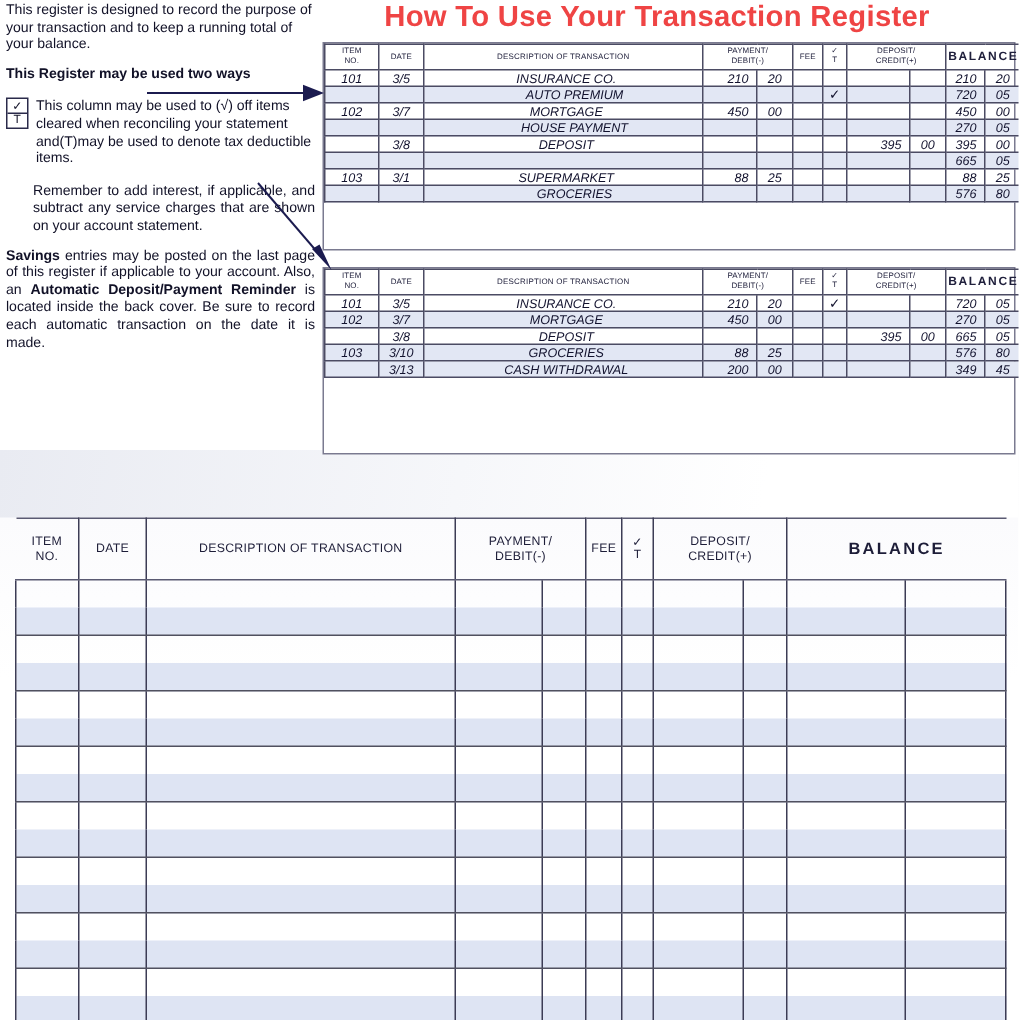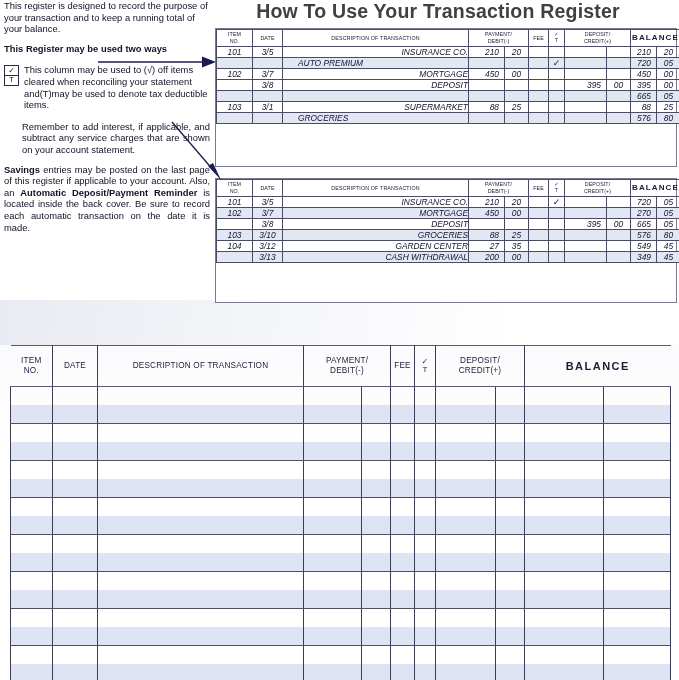--- a/index.html
+++ b/index.html
@@ -54,21 +54,21 @@
 
   
   .arrow-svg{position:absolute;z-index:4;}
 
   
   #title{
     position:absolute;top:0px;left:238px;width:400px;
     text-align:center;
     font-size:19.5px;font-weight:bold;
     letter-spacing:0.2px;
-    color:#404040;
+    color:#ef4444;
     z-index:3;
   }
 
   
   .example-box{
     position:absolute;
     border:1px solid #7a7a90;
     background:#ffffff;
     box-sizing:border-box;
     z-index:2;
@@ -106,22 +106,22 @@
   .ex-head th.desc{font-size:5.3px;letter-spacing:0.15px;}
 
   .ex-body td{
     height:11px;
     font-size:8.4px;
     font-style:italic;
     color:#12122e;
     vertical-align:middle;
   }
   .ex-body td.c{text-align:center;}
-  .ex-body td.l{text-align:right;padding-left:4px;}
-  .ex-body td.l2{text-align:left;padding-left:15px;}
+  .ex-body td.l{text-align:center;padding-left:4px;}
+  .ex-body td.l2{text-align:center;padding-left:15px;}
   .ex-body td.r{text-align:right;padding-right:5px;}
   .ex-body tr.tint td{background:#e2e7f4;}
   .ex-body td.chk{text-align:center;font-style:normal;font-size:9px;}
 
   
   #main-register{
     position:absolute;left:10px;top:345px;width:660px;
     z-index:3;
   }
   table.main{
@@ -259,20 +259,33 @@
           <td class="l">MORTGAGE</td>
           <td class="r">450</td>
           <td class="c">00</td>
           <td class="c"></td>
           <td class="chk"></td>
           <td class="r"></td>
           <td class="c"></td>
           <td class="r">450</td>
           <td class="c">00</td>
         </tr>
+        <tr class="tint">
+          <td class="c"></td>
+          <td class="c"></td>
+          <td class="l2">HOUSE PAYMENT</td>
+          <td class="r"></td>
+          <td class="c"></td>
+          <td class="c"></td>
+          <td class="chk"></td>
+          <td class="r"></td>
+          <td class="c"></td>
+          <td class="r">270</td>
+          <td class="c">05</td>
+        </tr>
         <tr>
           <td class="c"></td>
           <td class="c">3/8</td>
           <td class="l">DEPOSIT</td>
           <td class="r"></td>
           <td class="c"></td>
           <td class="c"></td>
           <td class="chk"></td>
           <td class="r">395</td>
           <td class="c">00</td>
@@ -395,33 +408,20 @@
           <td class="l">GROCERIES</td>
           <td class="r">88</td>
           <td class="c">25</td>
           <td class="c"></td>
           <td class="chk"></td>
           <td class="r"></td>
           <td class="c"></td>
           <td class="r">576</td>
           <td class="c">80</td>
         </tr>
-        <tr>
-          <td class="c">104</td>
-          <td class="c">3/12</td>
-          <td class="l">GARDEN CENTER</td>
-          <td class="r">27</td>
-          <td class="c">35</td>
-          <td class="c"></td>
-          <td class="chk"></td>
-          <td class="r"></td>
-          <td class="c"></td>
-          <td class="r">549</td>
-          <td class="c">45</td>
-        </tr>
         <tr class="tint">
           <td class="c"></td>
           <td class="c">3/13</td>
           <td class="l">CASH WITHDRAWAL</td>
           <td class="r">200</td>
           <td class="c">00</td>
           <td class="c"></td>
           <td class="chk"></td>
           <td class="r"></td>
           <td class="c"></td>

